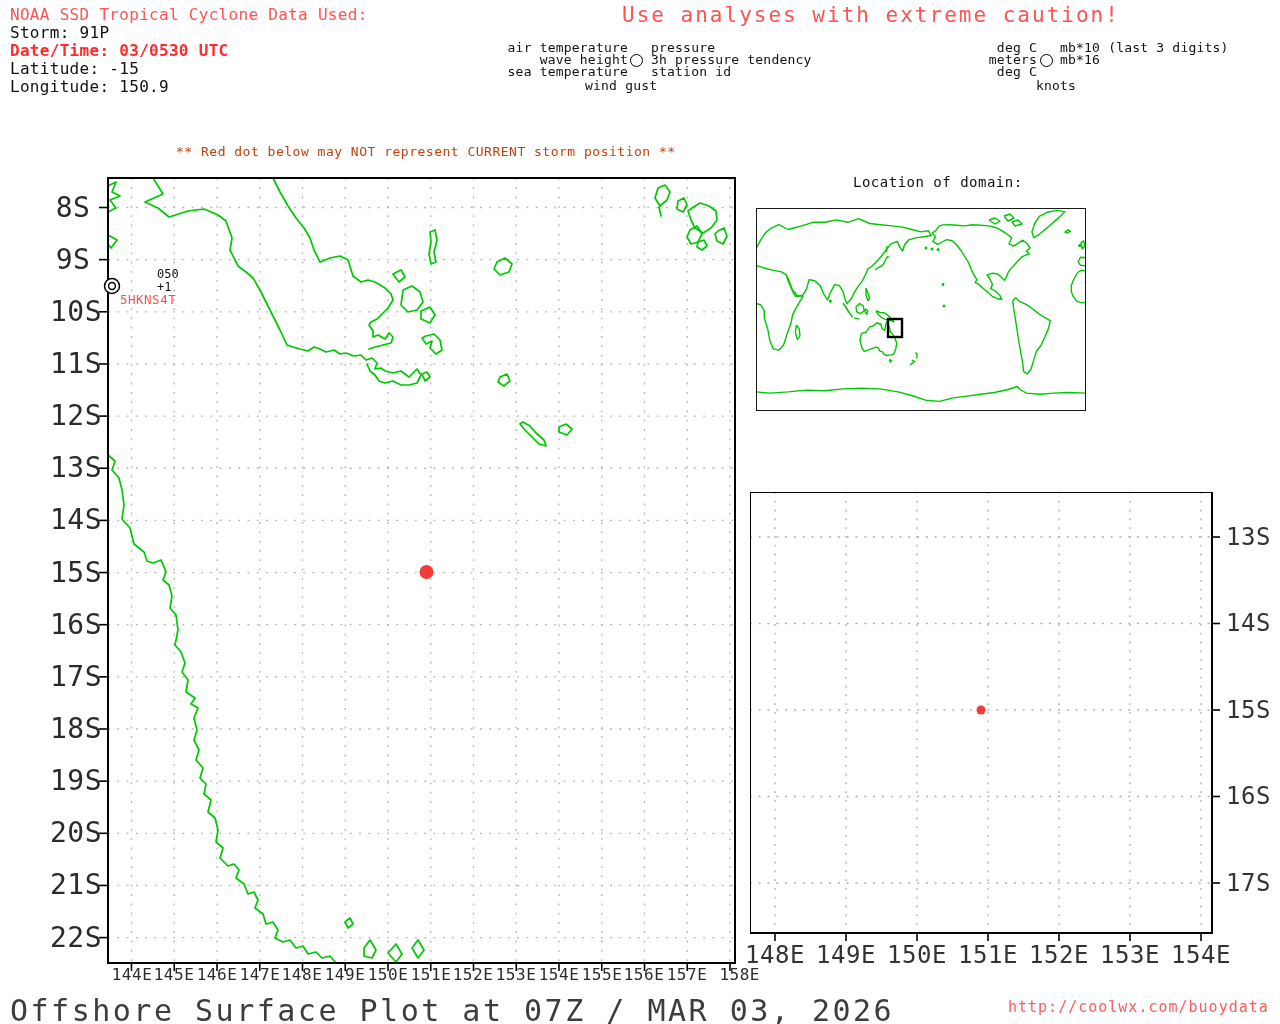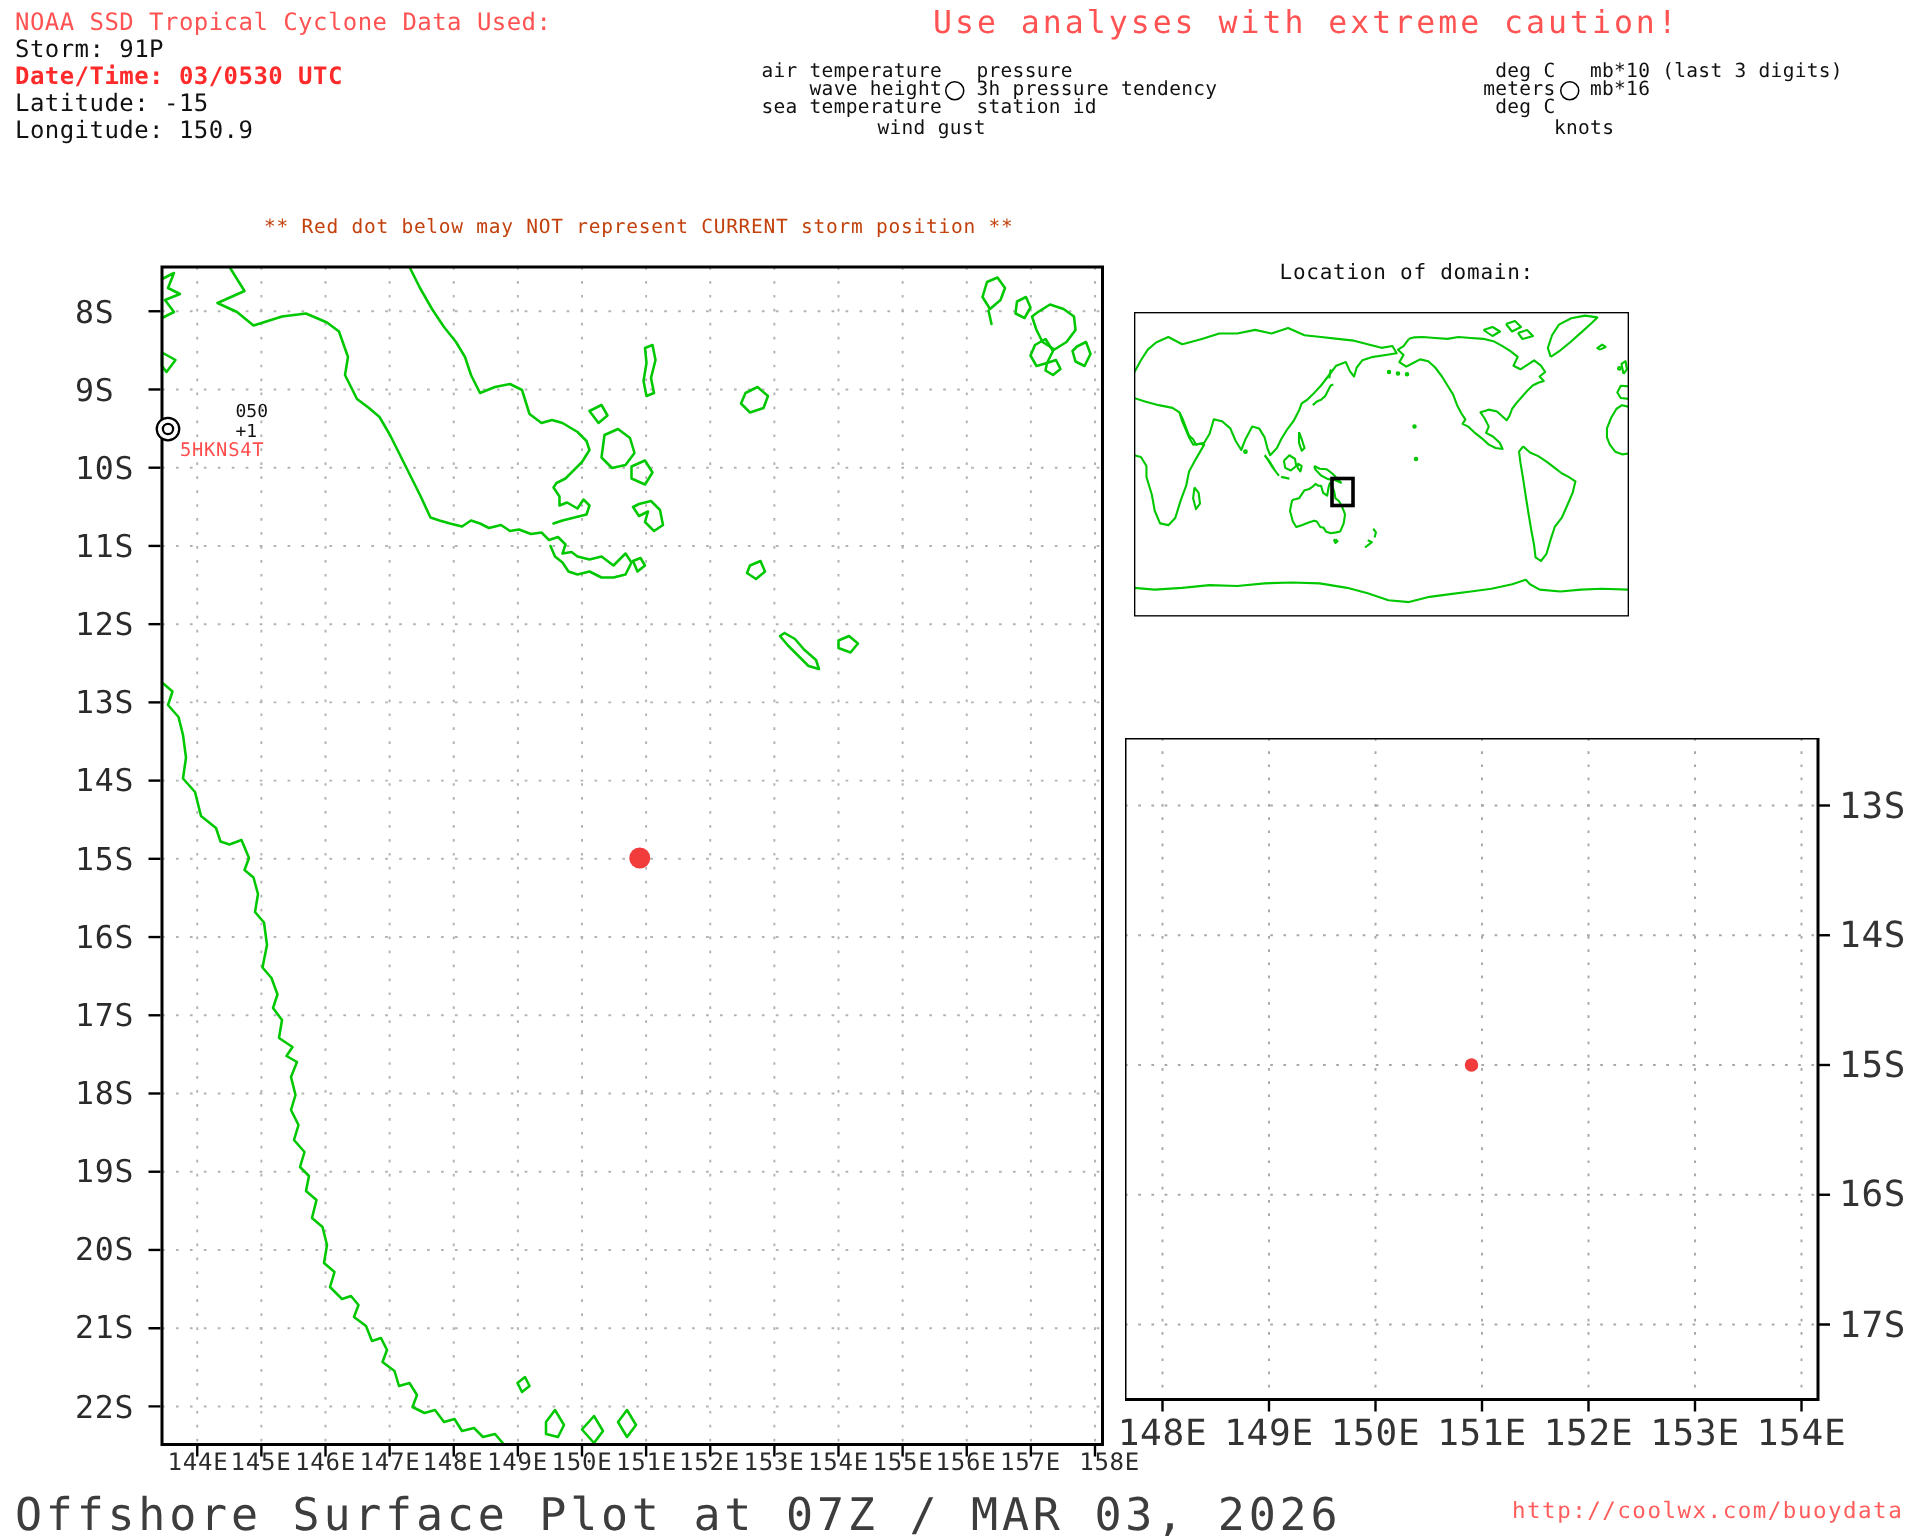--- a/index.html
+++ b/index.html
@@ -5,21 +5,21 @@
   html,body{margin:0;padding:0;background:#ffffff;}
   #page{position:relative;width:1280px;height:1024px;background:#fff;overflow:hidden;
         font-family:"DejaVu Sans Mono","Liberation Mono",monospace;}
   .abs{position:absolute;}
   .mono13{font-size:16px;line-height:18px;letter-spacing:0.3px;color:#111;white-space:pre;}
   .leg{font-size:13px;line-height:13px;letter-spacing:0.2px;color:#111;white-space:pre;}
   .red{color:#ff5252;}
   .redbold{color:#ff2b2b;font-weight:bold;}
   .caution{font-size:21px;letter-spacing:2px;color:#ff5252;white-space:pre;}
   .warn{font-size:13px;letter-spacing:0.5px;color:#c2410c;white-space:pre;}
-  .ylab{font-size:21px;color:#2b2b2b;text-align:left;line-height:24px;letter-spacing:0.5px;}
+  .ylab{font-size:28px;color:#2b2b2b;text-align:center;line-height:24px;letter-spacing:0.5px;}
   .xlab{font-size:16px;color:#2b2b2b;text-align:center;line-height:18px;letter-spacing:0.5px;}
   .iylab{font-size:24px;color:#333;text-align:left;line-height:26px;letter-spacing:0.5px;}
   .ixlab{font-size:24px;color:#333;text-align:center;line-height:26px;letter-spacing:0.5px;}
   .circ{box-sizing:border-box;width:13px;height:13px;border:1.6px solid #000;border-radius:50%;background:#fff;}
   .stn{font-size:12px;line-height:12px;color:#111;white-space:pre;margin-left:38px;}
   .stnred{font-size:12.5px;line-height:12px;color:#ff4d4d;letter-spacing:0.5px;white-space:pre;}
   .wmtitle{font-size:14px;letter-spacing:0.5px;color:#111;white-space:pre;}
   .footer-title{font-size:30px;letter-spacing:2.5px;color:#3d3d3d;white-space:pre;}
   .footer-url{font-size:15px;letter-spacing:1px;color:#ff5c5c;white-space:pre;}
   svg{display:block;}

